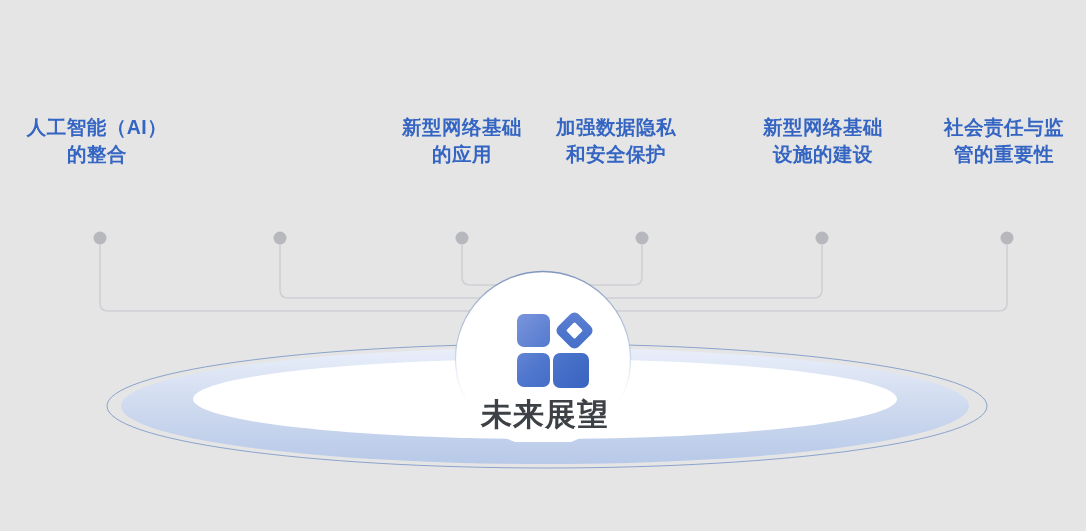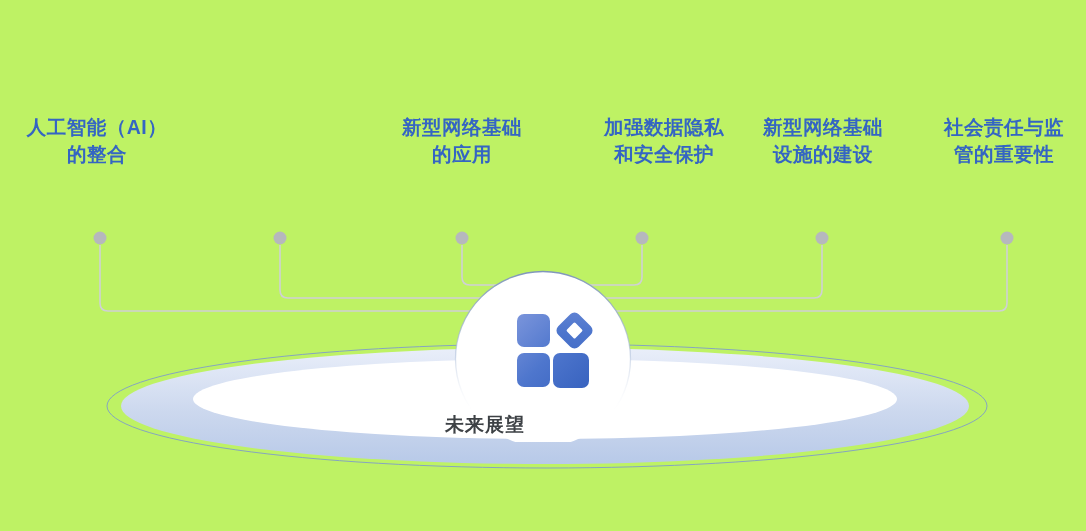--- a/index.html
+++ b/index.html
@@ -1,31 +1,31 @@
 <!DOCTYPE html>
 <html><head>
 <meta charset="utf-8">
 <style>
   html,body{margin:0;padding:0;background:#fff;}
   .stage{
-    position:relative;width:1086px;height:531px;background:#bef264;
+    position:relative;width:1086px;height:531px;background:#e5e5e5;
     overflow:hidden;font-family:"Liberation Sans",sans-serif;
   }
   .bg-svg{position:absolute;left:0;top:0;}
   .topic-label{
     position:absolute;top:114px;width:220px;margin-left:-110px;
     text-align:center;font-size:19.5px;font-weight:700;line-height:1.4;
     letter-spacing:0.5px;color:#3465c3;white-space:pre-line;
   }
   .t0{left:97px;} .t1{left:277px;} .t2{left:462px;}
-  .t3{left:664px;} .t4{left:823px;} .t5{left:1004px;}
+  .t3{left:616px;} .t4{left:823px;} .t5{left:1004px;}
   .hub-icon{position:absolute;left:516px;top:309px;}
   .hub-title{
-    position:absolute;left:445px;top:394px;width:200px;text-align:left;
-    font-size:19px;font-weight:700;letter-spacing:1px;color:#3d4145;margin-top:18px;
+    position:absolute;left:445px;top:394px;width:200px;text-align:center;
+    font-size:31px;font-weight:700;letter-spacing:1px;color:#3d4145;
   }
 </style>
 </head>
 <body>
 
 <div class="stage">
 
   <svg class="bg-svg" width="1086" height="531" viewBox="0 0 1086 531">
     <defs>
       <linearGradient id="ringGrad" x1="0" y1="346" x2="0" y2="466" gradientUnits="userSpaceOnUse">

